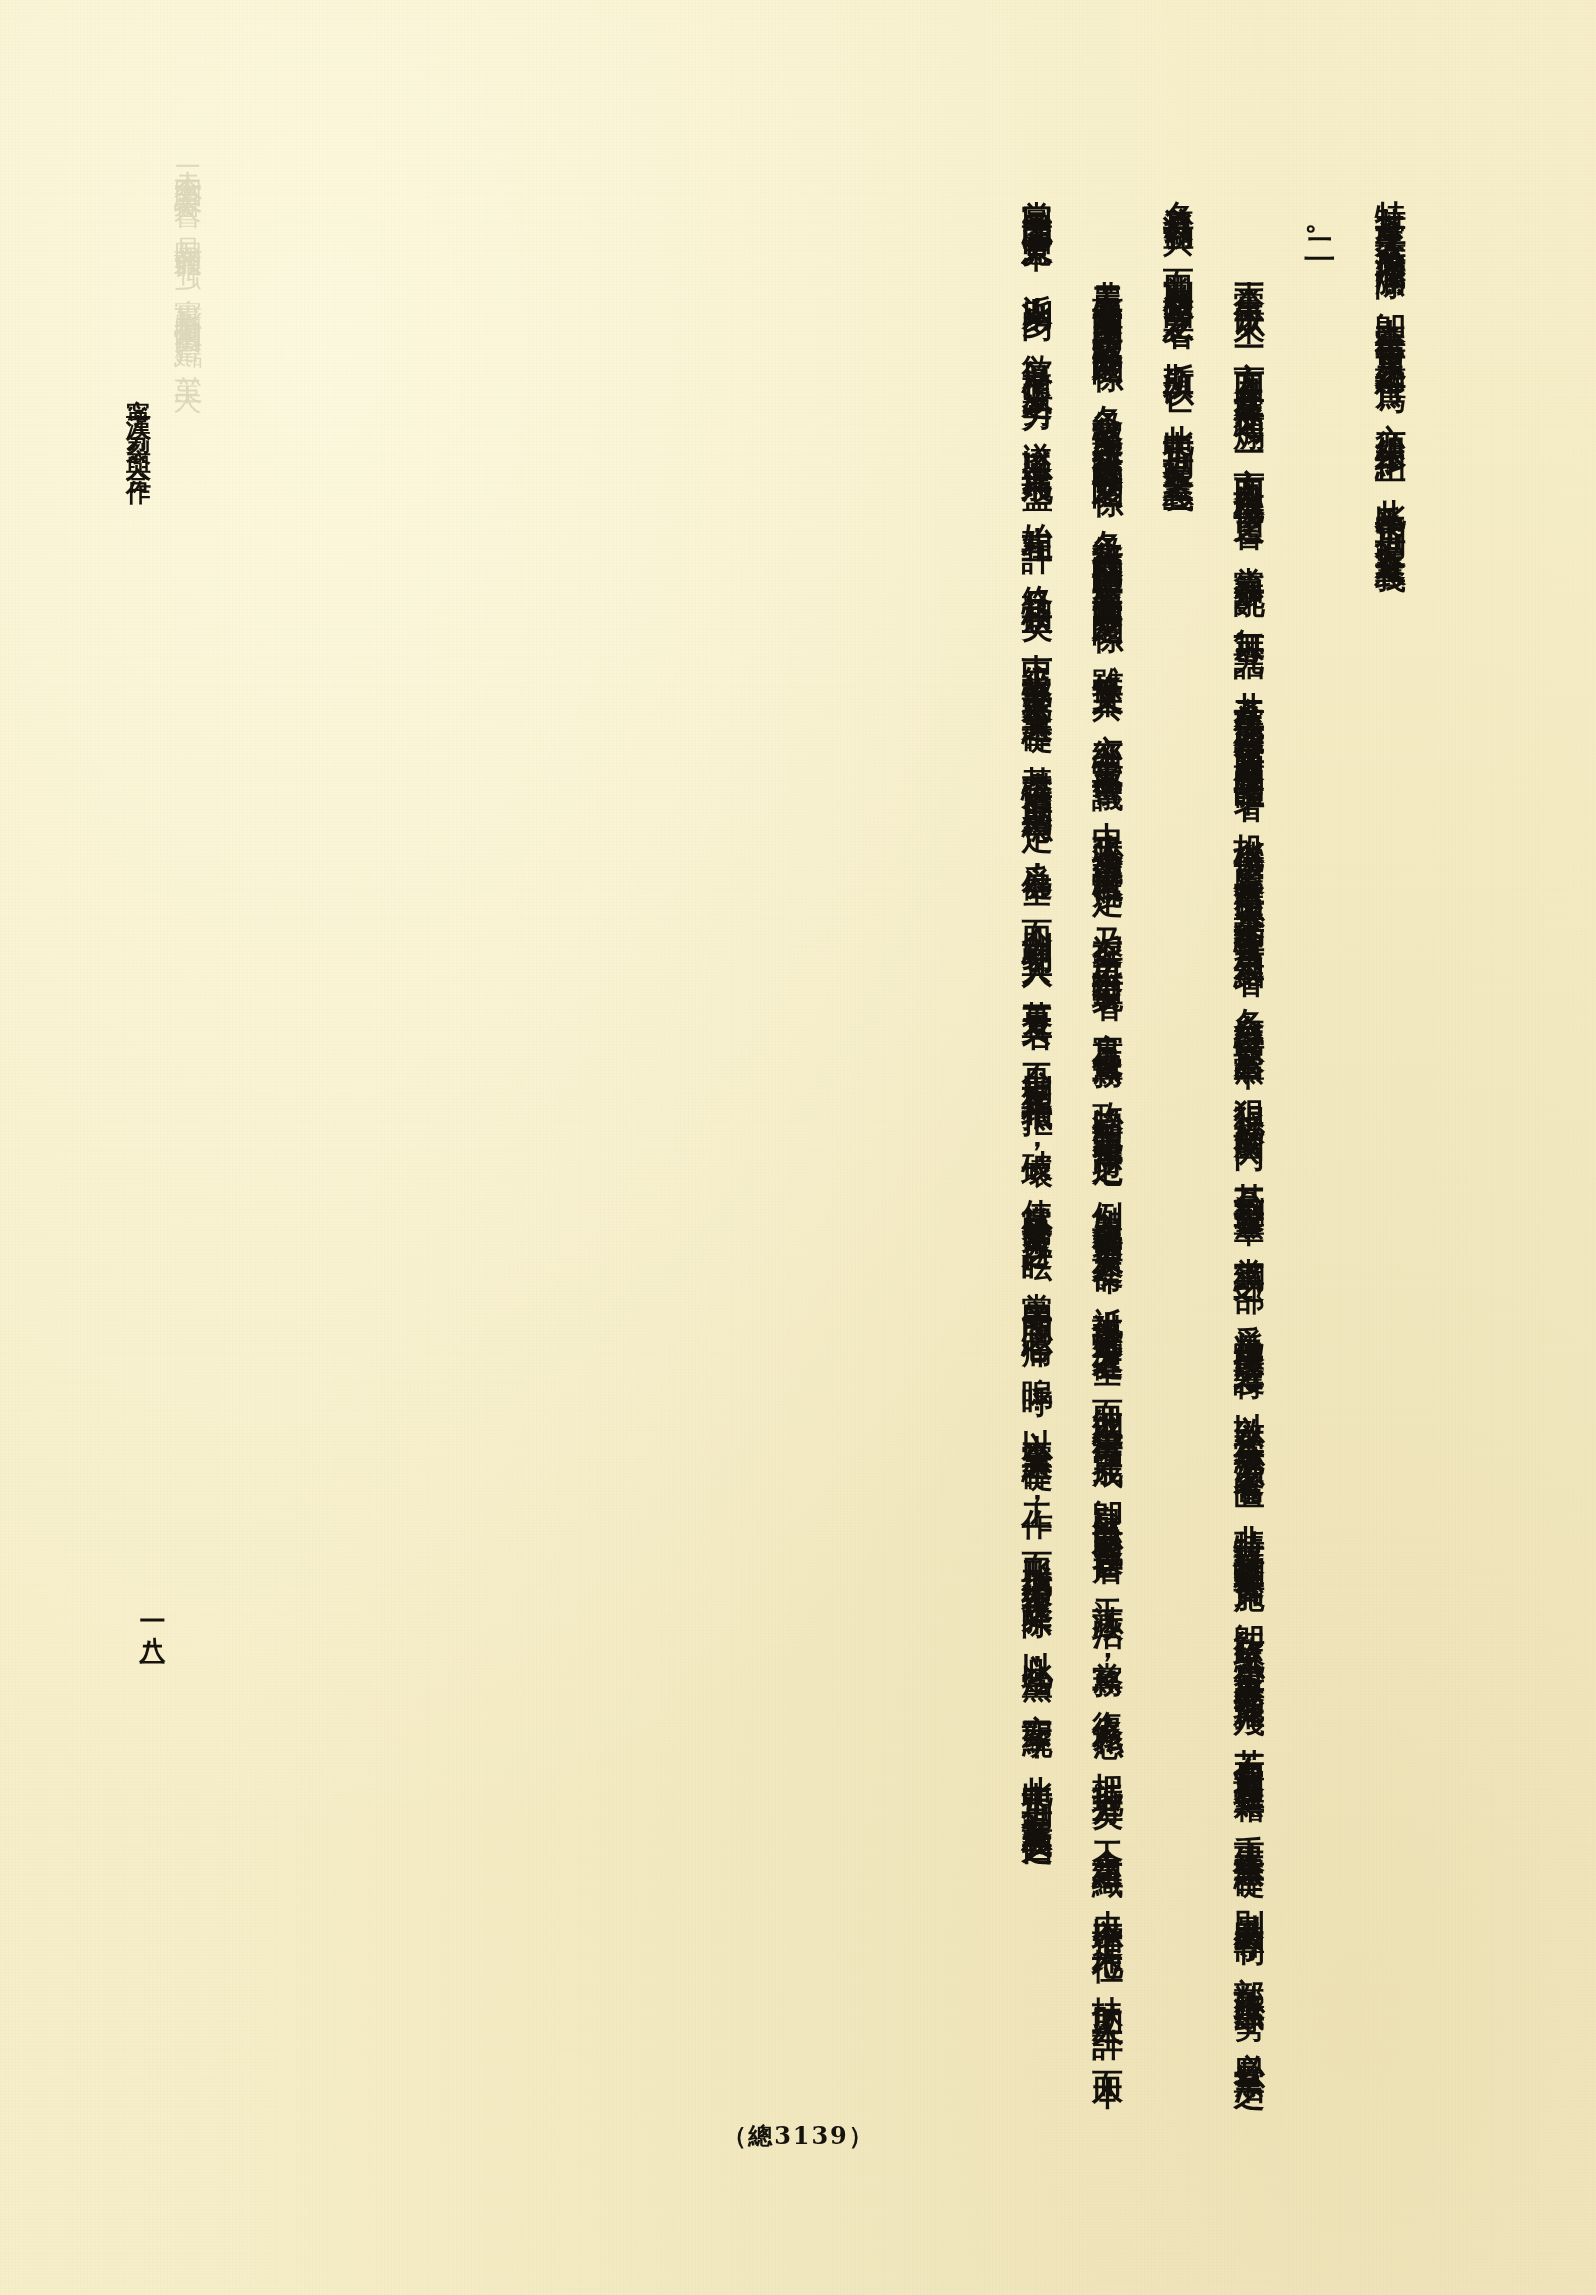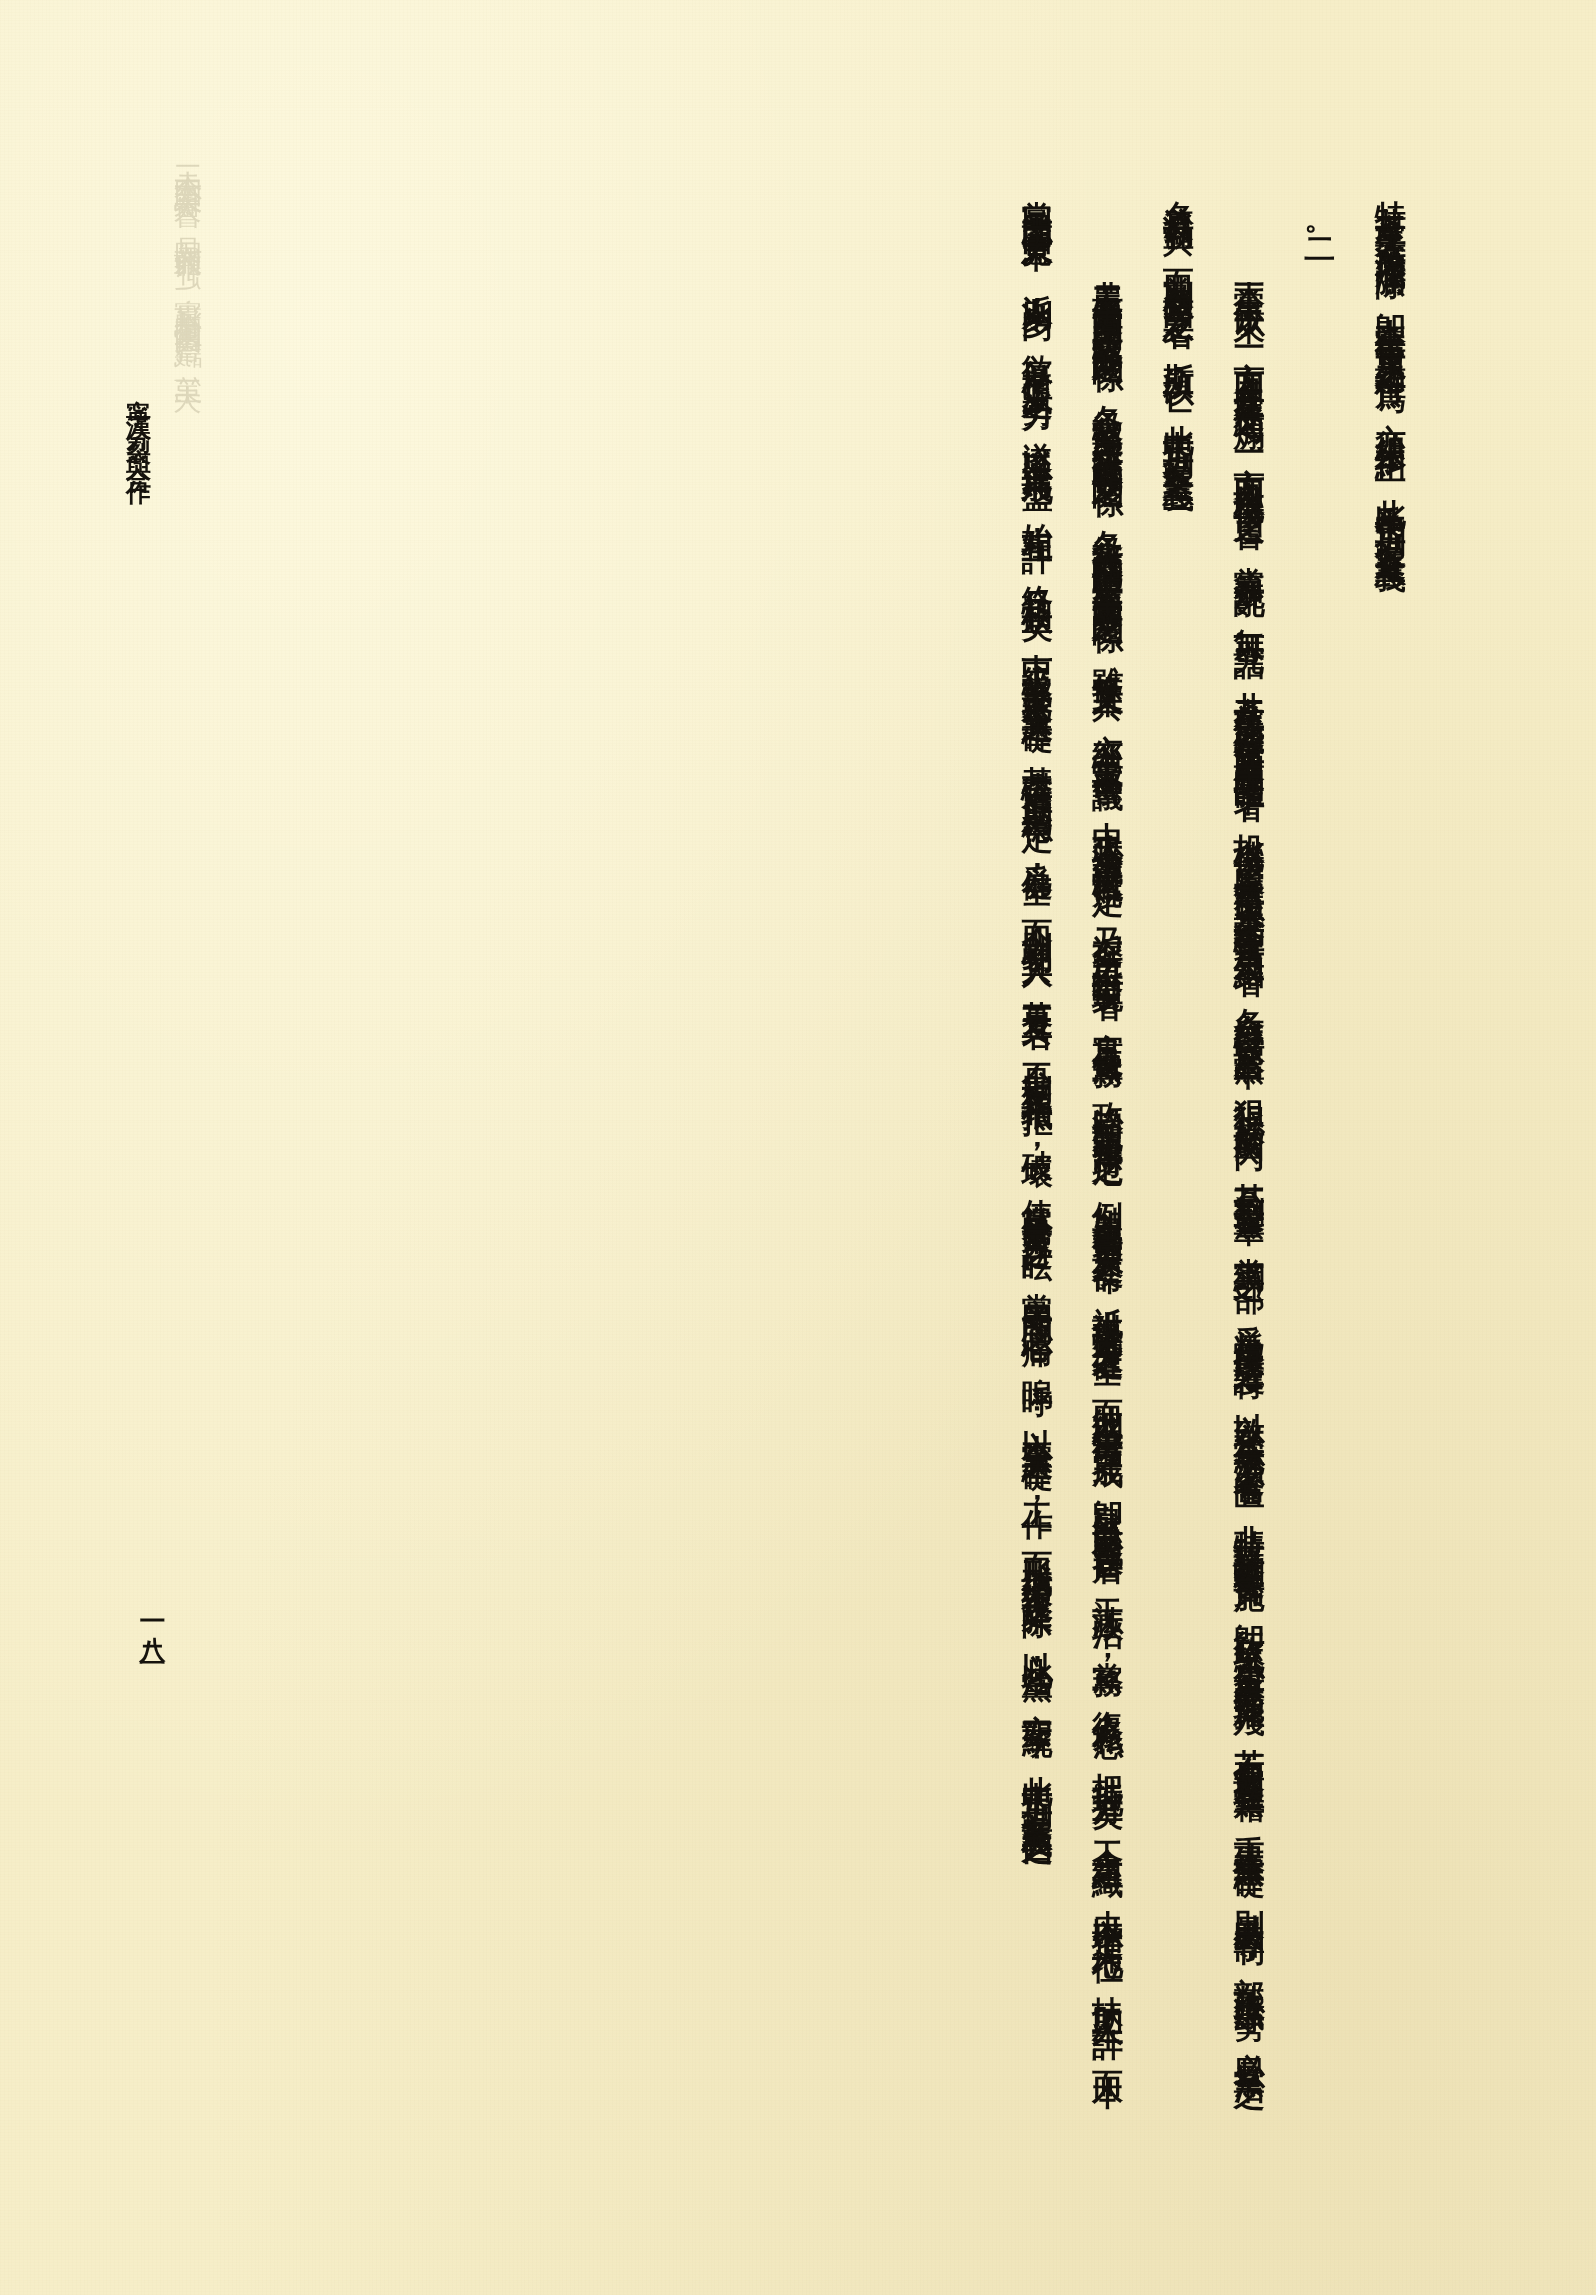--- a/index.html
+++ b/index.html
@@ -134,15 +134,16 @@
     <p class="indent0">特共產黨之方法應澈底湔除，卽本黨靑年黨員之幼稚行爲，亦須根本糾正，此爲中正下列提案之意義</p>
     <p class="indent1">二。</p>
     <p class="indent2">本黨一年以來，一方面因共產黨徒之勾煽，一方面因投機份子之頂冒，黨籍混亂，無可究詰。共產黨徒之殘留在黨內及農工團體中者，投機份子之朦冒黨籍以與土豪劣紳貪官汚吏勾結者，各自經營窟穴於黨中，狠狽爲奸於國內，甚至割裂黨章、黨綱之一部，爲叛黨擾民之護符，以致在本黨統治下之各省區，非特建設計劃無從實施，卽行政統系小康景象亦備受摧殘；若不切實整理黨籍，重建本黨基礎，則暴民專制，部落政治等勢，必冒黨治之名濟長勃興，而黨則負全國之惡名，斯須以亡，此中正下列提案之意義三。</p>
     <p class="indent2">農工商學集團與各級黨部之關係，各級黨部與各級行政機關之關係，各級行政機關與農工商學集團之關係，雖條文未具，亦經中央黨部會議、中央政治會議等大槪規定。乃近今所一再不斷發現者，實足使黨務、政治同觀走頭無路之厄，例如農協籌備委員之使命，祇謀農協本身之健全，而彼則不待籌備之完成，卽皇然以農民代表自居，干涉政治、黨務，復修私怨，把持地方矣。工會之組織，未以增進工人地位，扶助工人生計，而本黨同志間因意見不一，派別多門，欲厚植己派之勢力，遂以工運爲地盤，始相互訐，終且相砍矣。中下級黨部未爲本黨之基礎，基礎之惟一原則爲穩定、爲健全，而今則朝易其人，暮更其名，不足則更互相抵拒、破壞，使黨外民衆見之目眩，黨內同志間之心痛。嗚呼！以本黨之基礎、工作，而形成循環報復之乘除，以此治黨，安望統一？此中正下列提案意義之四。</p>
   </div>
 
   <div id="runhead">寧漢分裂與合作</div>
 
   <div id="pagenum">一八二</div>
 
+  <div id="serial">（總3139）</div>
 
 </div>
 
 
 </body></html>

